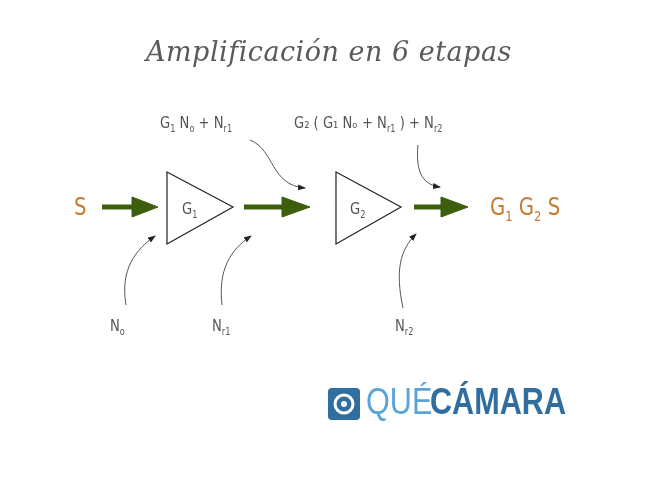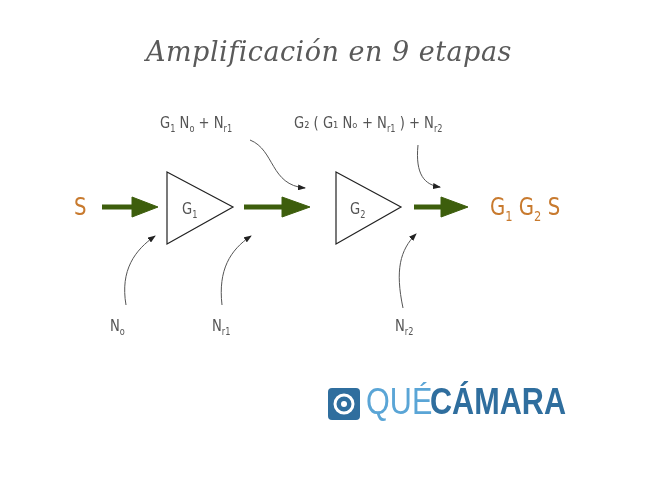--- a/index.html
+++ b/index.html
@@ -13,21 +13,21 @@
   .logo { position:absolute; left:328px; top:384px; }
   .logo-row { display:flex; align-items:flex-end; }
   .logo-icon { width:32px; height:32px; background:#2f6e9e; border-radius:4px; position:relative; }
   .logo-que { font-family:"Liberation Sans", sans-serif; font-size:36px; color:#5aa5d6; margin-left:6px; line-height:36px; transform:scaleX(0.85); transform-origin:left center; }
   .logo-cam { font-family:"Liberation Sans", sans-serif; font-weight:bold; font-size:36px; color:#2f6e9e; line-height:36px; transform:scaleX(0.85); transform-origin:left center; margin-left:-14px; }
   .logo-url { font-family:"Liberation Sans", sans-serif; font-style:italic; font-size:15px; color:#2f6e9e; position:absolute; left:94px; top:36px; white-space:nowrap; }
 </style>
 </head>
 <body>
 
-<div class="title">Amplificación en 9 etapas</div>
+<div class="title">Amplificación en 6 etapas</div>
 
 <svg class="diag" width="651" height="489">
   <defs>
     <marker id="ah" markerWidth="8" markerHeight="6" refX="7" refY="3" orient="auto">
       <path d="M0,0 L8,3 L0,6 Z" fill="#222"></path>
     </marker>
   </defs>
 
   <g fill="#3d5e0c" stroke="#3d5e0c">
     <line x1="102" y1="207" x2="135" y2="207" stroke-width="5"></line>

